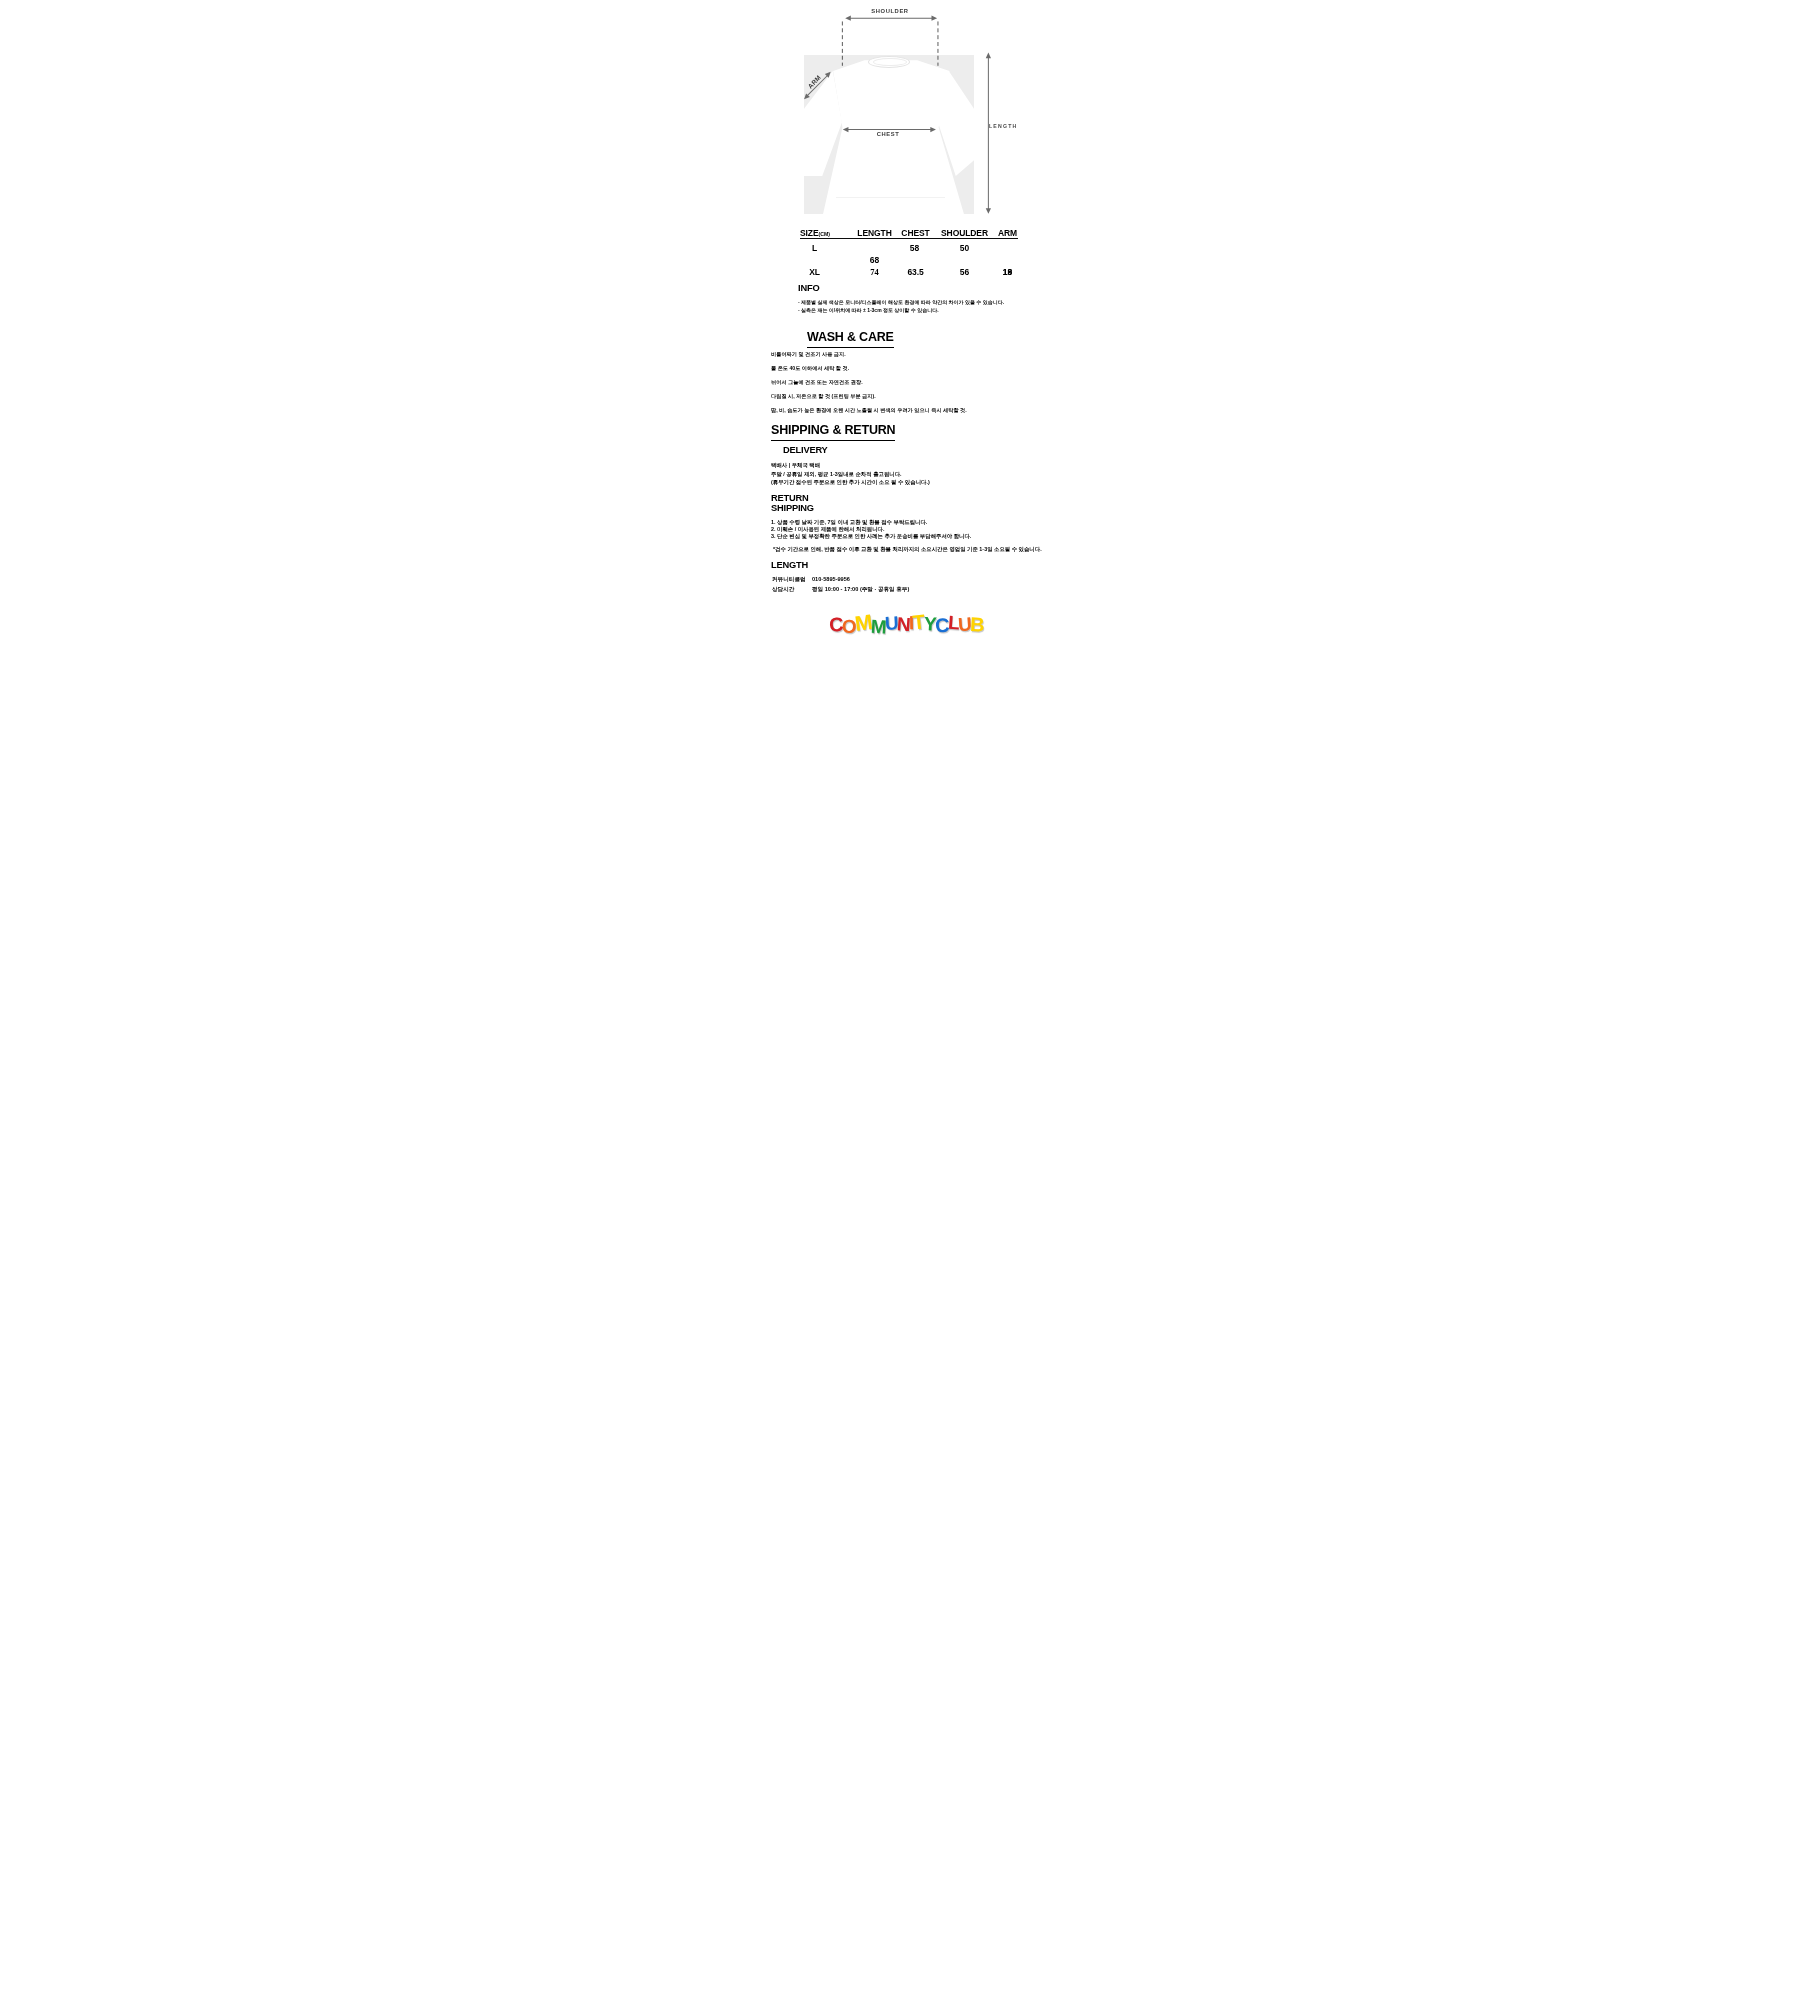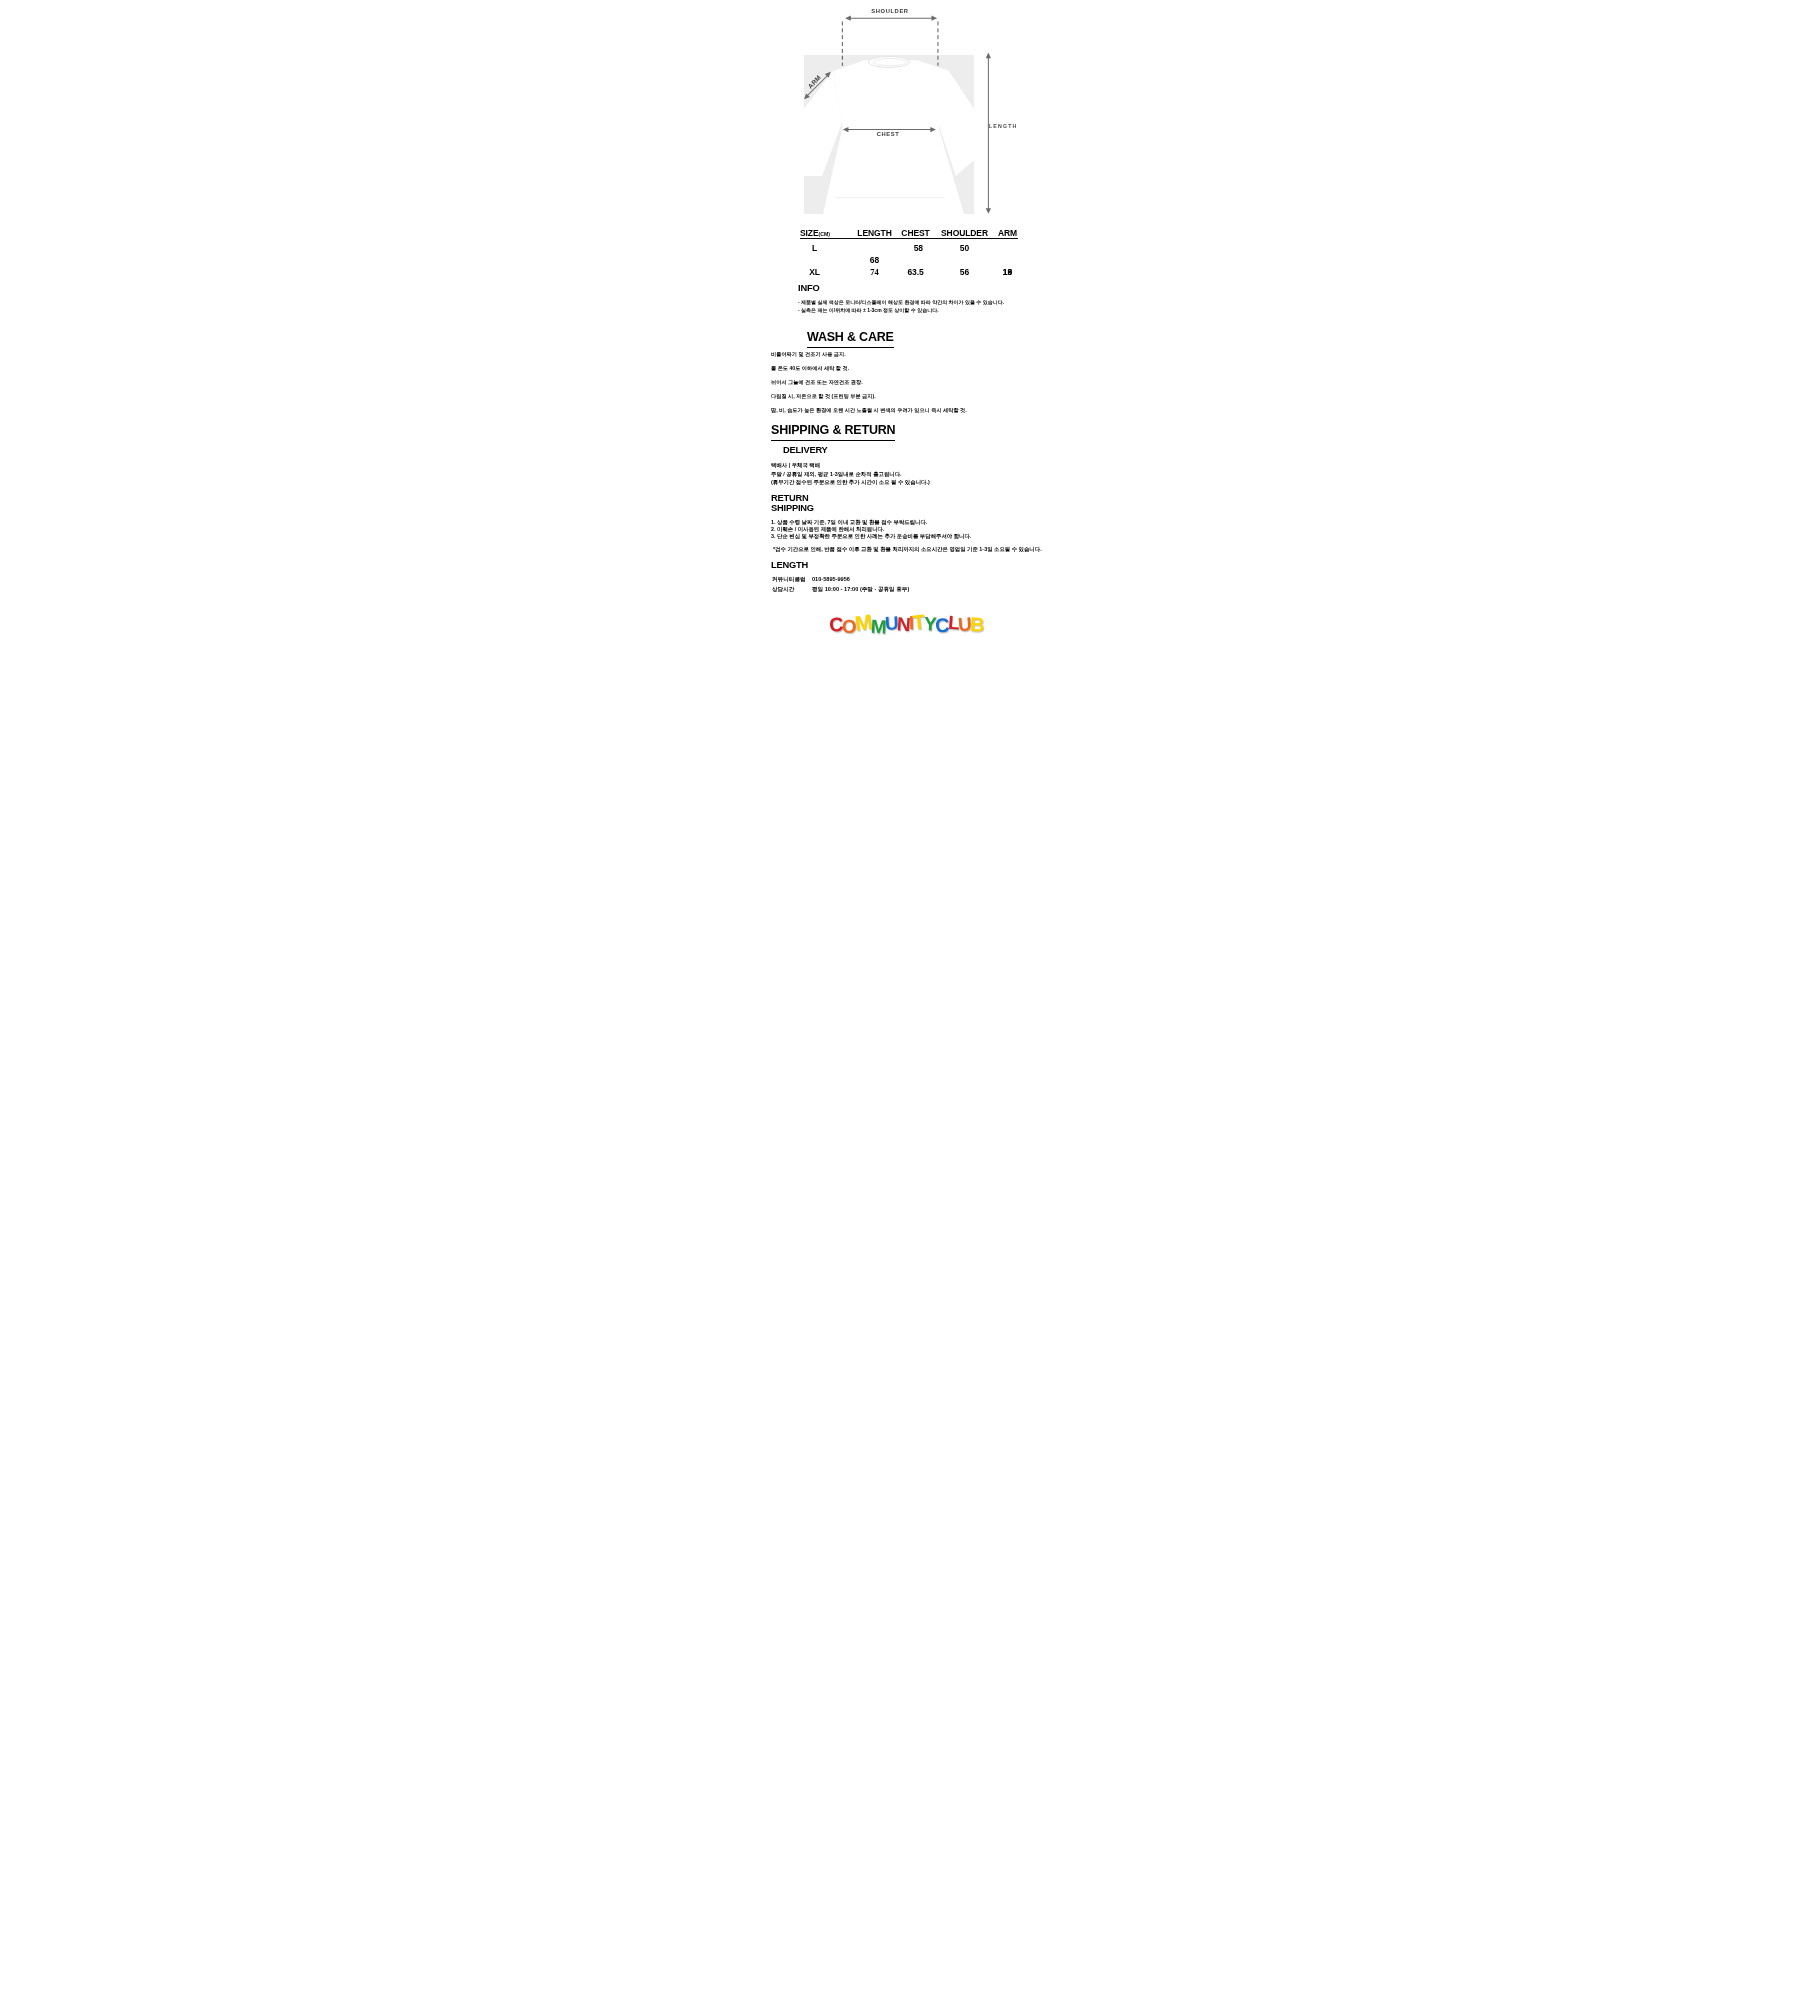--- a/index.html
+++ b/index.html
@@ -111,21 +111,21 @@
   </div>
   <div class="th cell-c" style="left:126px;top:228px;width:47px;">LENGTH</div>
   <div class="th cell-c" style="left:167px;top:228px;width:47px;">CHEST</div>
   <div class="th cell-c" style="left:216px;top:228px;width:47px;">SHOULDER</div>
   <div class="th cell-c" style="left:259px;top:228px;width:47px;">ARM</div>
 
   <div class="table-divider"></div>
 
   <div class="td cell-c" style="left:66px;top:243px;width:47px;">L</div>
   <div class="td cell-c" style="left:126px;top:255px;width:47px;">68</div>
-  <div class="td cell-c" style="left:151px;top:243px;width:47px;text-align:right;">58</div>
+  <div class="td cell-c" style="left:166px;top:243px;width:47px;">58</div>
   <div class="td cell-c" style="left:216px;top:243px;width:47px;">50</div>
   <div class="td cell-c" style="left:259px;top:243px;width:47px;margin-top:24px;">18</div>
 
   <div class="td cell-c" style="left:66px;top:267px;width:47px;">XL</div>
   <div class="td cell-c" style="left:126px;top:267px;width:47px;font-family:Liberation Serif, serif;">74</div>
   <div class="td cell-c" style="left:167px;top:267px;width:47px;">63.5</div>
   <div class="td cell-c" style="left:216px;top:267px;width:47px;">56</div>
   <div class="td cell-c" style="left:259px;top:267px;width:47px;">19</div>
 
   <div class="h-sub" style="left:73px;top:284px;">INFO</div>

